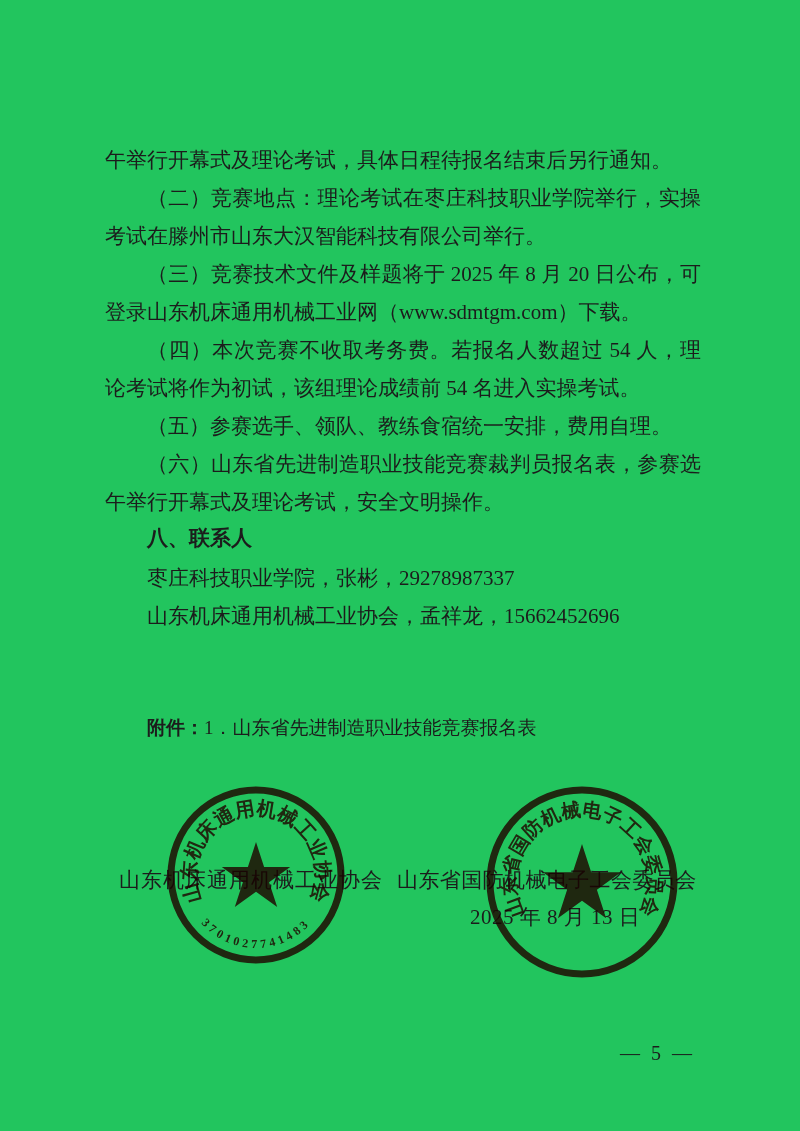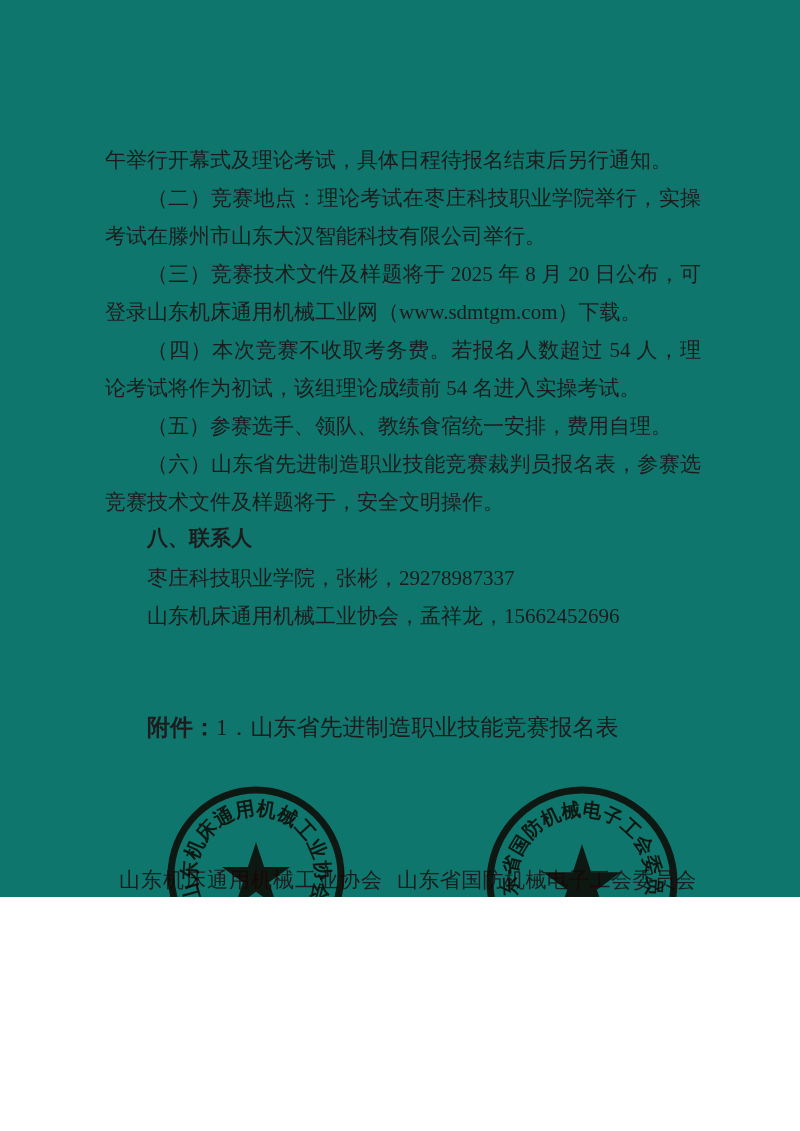--- a/index.html
+++ b/index.html
@@ -1,20 +1,20 @@
 <!DOCTYPE html>
 <html><head>
 <meta charset="utf-8">
 <style>
   html,body{margin:0;padding:0;background:#ffffff;}
   .page{
     position:relative;
     width:800px;
-    height:897px;
-    background:#0f766e;
+    height:1131px;
+    background:#22c55e;
     overflow:hidden;
     font-family:"Liberation Serif","DejaVu Serif",serif;
     color:#1c1c1c;
   }
   .body-text{
     position:absolute;
     left:105px;
     top:141px;
     width:596px;
     font-size:21px;
@@ -26,21 +26,21 @@
     text-align:justify;
     text-align-last:justify;
     text-justify:inter-character;
   }
   .ln.bold{font-weight:bold;font-family:Liberation Mono, monospace;}
   .attach{
     position:absolute;
     left:105px;
     top:709px;
     width:640px;
-    font-size:23px;
+    font-size:19px;
     line-height:38px;
   }
   .attach .first{padding-left:42px;}
   .attach .label{font-weight:bold;}
   .attach .second{padding-left:88px;}
   .sig{
     position:absolute;
     font-size:21px;
     white-space:nowrap;
     color:#1c1c1c;
@@ -73,21 +73,21 @@
   <div class="body-text">
     <div class="ln">午举行开幕式及理论考试，具体日程待报名结束后另行通知。</div>
     <div class="ln indent fill">（二）竞赛地点：理论考试在枣庄科技职业学院举行，实操</div>
     <div class="ln">考试在滕州市山东大汉智能科技有限公司举行。</div>
     <div class="ln indent fill">（三）竞赛技术文件及样题将于 2025 年 8 月 20 日公布，可</div>
     <div class="ln">登录山东机床通用机械工业网（www.sdmtgm.com）下载。</div>
     <div class="ln indent fill">（四）本次竞赛不收取考务费。若报名人数超过 54 人，理</div>
     <div class="ln">论考试将作为初试，该组理论成绩前 54 名进入实操考试。</div>
     <div class="ln indent">（五）参赛选手、领队、教练食宿统一安排，费用自理。</div>
     <div class="ln indent fill">（六）山东省先进制造职业技能竞赛裁判员报名表，参赛选</div>
-    <div class="ln">竞赛技术文件及样题将于，安全文明操作。</div>
+    <div class="ln">午举行开幕式及理论考试，安全文明操作。</div>
     <div class="ln indent bold">八、联系人</div>
     <div class="ln indent">枣庄科技职业学院，张彬，29278987337</div>
     <div class="ln indent">山东机床通用机械工业协会，孟祥龙，15662452696</div>
   </div>
 
   <div class="attach">
     <div class="first"><span class="label">附件：</span><span>1．山东省先进制造职业技能竞赛报名表</span></div>
   </div>
 
   <div class="sig sig-left">山东机床通用机械工业协会</div>

